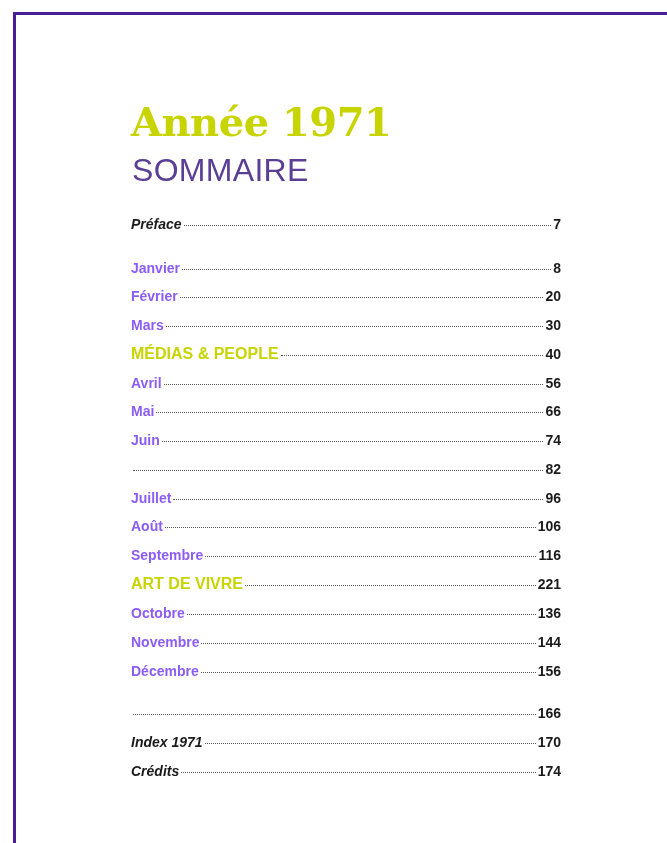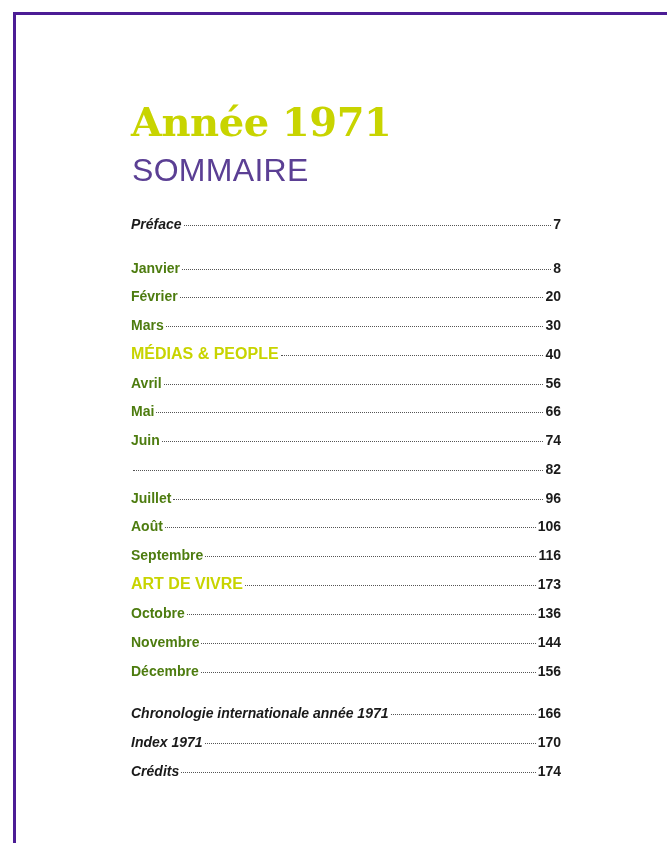--- a/index.html
+++ b/index.html
@@ -35,21 +35,21 @@
     }
     .toc-row {
       position: absolute; left: 0; width: 430px; height: 20px;
       display: flex; align-items: baseline;
       font-family: "Liberation Sans", sans-serif;
       font-weight: bold;
       font-size: 14px; line-height: 20px;
       color: #1a1a1a;
     }
     .toc-label { white-space: nowrap; }
-    .toc-row.month .toc-label { color: #4d7c0f; }
+    .toc-row.month .toc-label { color: #8b5cf6; }
     .toc-row.section .toc-label { color: #c8d400; text-transform: uppercase; font-size: 16px; }
     .toc-row.extra .toc-label { font-style: italic; color: #1a1a1a; }
     .toc-leader {
       flex: 1 1 auto; margin: 0 2px;
       border-bottom: 1.5px dotted #555;
       transform: translateY(-3px);
       height: 0;
     }
     .toc-page { white-space: nowrap; color: #1a1a1a; }
   </style>
@@ -116,39 +116,38 @@
       <span class="toc-page">106</span>
     </li>
     <li class="toc-row month" style="top:530px">
       <span class="toc-label">Septembre</span>
       <span class="toc-leader"></span>
       <span class="toc-page">116</span>
     </li>
     <li class="toc-row section" style="top:559px">
       <span class="toc-label">ART DE VIVRE</span>
       <span class="toc-leader"></span>
-      <span class="toc-page">173</span>
+      <span class="toc-page">221</span>
     </li>
     <li class="toc-row month" style="top:588px">
       <span class="toc-label">Octobre</span>
       <span class="toc-leader"></span>
       <span class="toc-page">136</span>
     </li>
     <li class="toc-row month" style="top:617px">
       <span class="toc-label">Novembre</span>
       <span class="toc-leader"></span>
       <span class="toc-page">144</span>
     </li>
     <li class="toc-row month" style="top:646px">
       <span class="toc-label">Décembre</span>
       <span class="toc-leader"></span>
       <span class="toc-page">156</span>
     </li>
     <li class="toc-row extra" style="top:688px">
-      <span class="toc-label">Chronologie internationale année 1971</span>
       <span class="toc-leader"></span>
       <span class="toc-page">166</span>
     </li>
     <li class="toc-row extra" style="top:717px">
       <span class="toc-label">Index 1971</span>
       <span class="toc-leader"></span>
       <span class="toc-page">170</span>
     </li>
     <li class="toc-row extra" style="top:746px">
       <span class="toc-label">Crédits</span>

